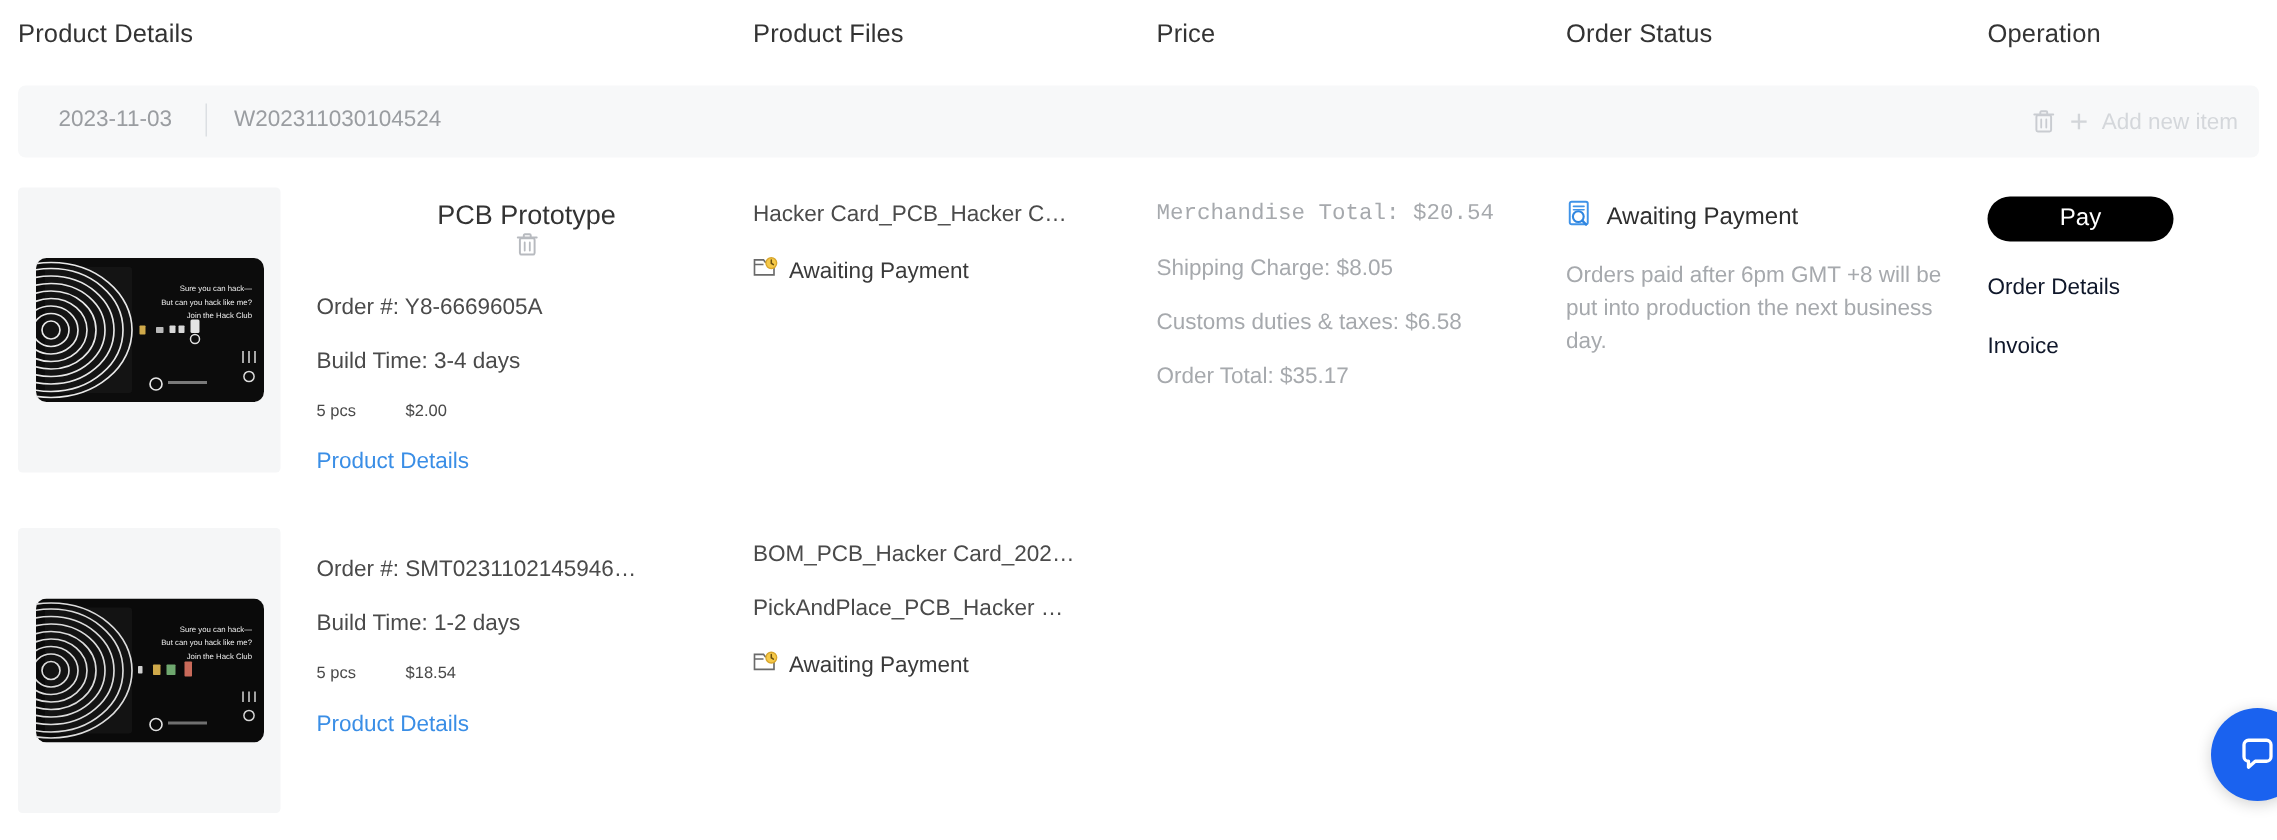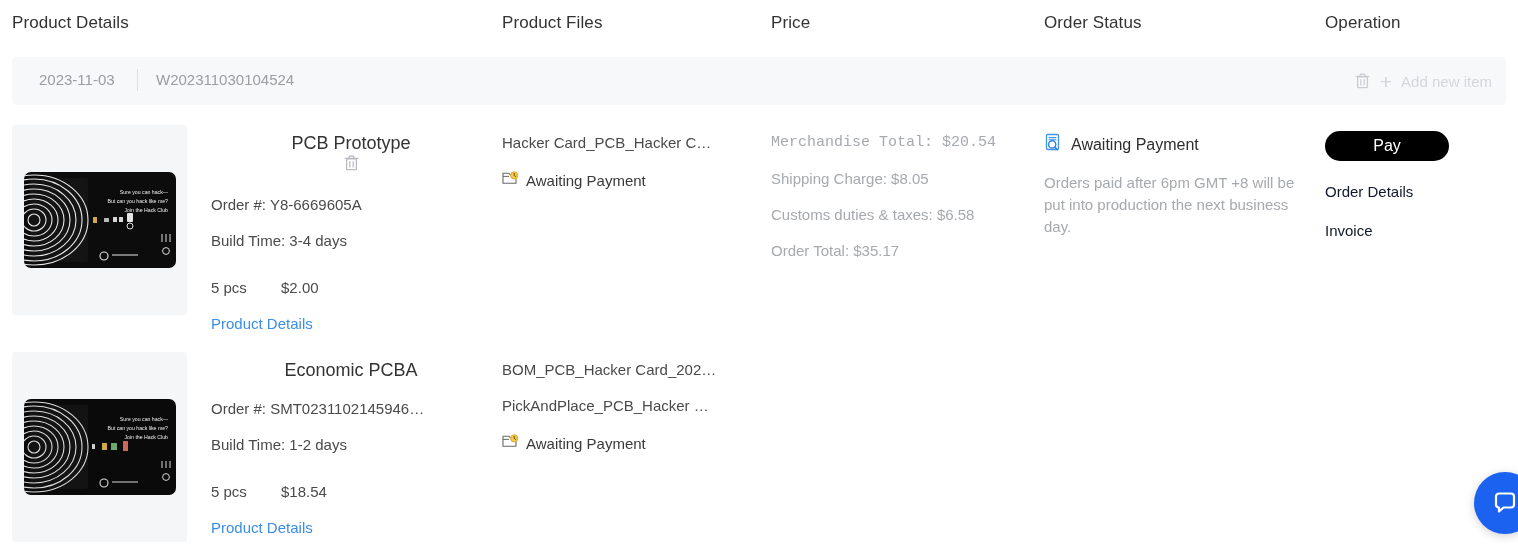--- a/index.html
+++ b/index.html
@@ -81,21 +81,21 @@
     font-size: 18px; color: #333; line-height: 22px;
     display: flex; align-items: center; justify-content: space-between;
     padding-top: 7px; white-space: nowrap; flex-direction: column;
   }
   .p-title .t-txt { white-space: nowrap; }
   .p-line {
     font-size: 15px; color: #4a4a4a; margin-top: 19px;
     white-space: nowrap; overflow: hidden; text-overflow: ellipsis;
     max-width: 262px;
   }
-  .p-qty { font-size: 15px; color: #4a4a4a; margin-top: 30px; white-space: nowrap; }
+  .p-qty { font-size: 11px; color: #4a4a4a; margin-top: 19px; white-space: nowrap; }
   .p-qty .qv { display: inline-block; }
   .p-qty .pv { display: inline-block; margin-left: 30px; }
   .link {
     font-size: 15px; color: #3a8ee6; margin-top: 19px;
     display: inline-block; cursor: pointer; white-space: nowrap;
   }
 
   .f-name {
     font-size: 15px; color: #4a4a4a; padding-top: 9px;
     white-space: nowrap; overflow: hidden; text-overflow: ellipsis;
@@ -308,23 +308,20 @@
         <g stroke="#d6d6d6" stroke-width="1">
           <path d="M138 62v7M142 62v7M146 62v7"></path>
         </g>
         <circle cx="142" cy="78" r="3.4" fill="none" stroke="#d6d6d6" stroke-width="1"></circle>
         <circle cx="80" cy="84" r="4" fill="none" stroke="#e0e0e0" stroke-width="1.1"></circle>
         <rect x="88" y="82" width="26" height="2" fill="#707070"></rect>
       </svg>
     </div>
 
     <div class="cell c-details">
-      <div class="p-title">
-        <span class="t-txt">Economic PCBA</span>
-      </div>
       <div class="p-line">Order #: SMT0231102145946…</div>
       <div class="p-line">Build Time: 1-2 days</div>
       <div class="p-qty">
         <span class="qv">5 pcs</span>
         <span class="pv">$18.54</span>
       </div>
       <a class="link">Product Details</a>
     </div>
 
     <div class="cell c-files">

